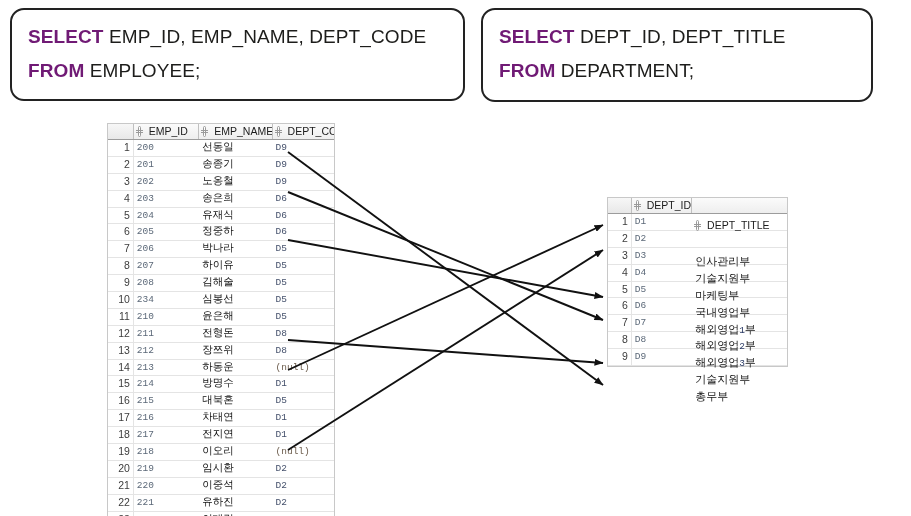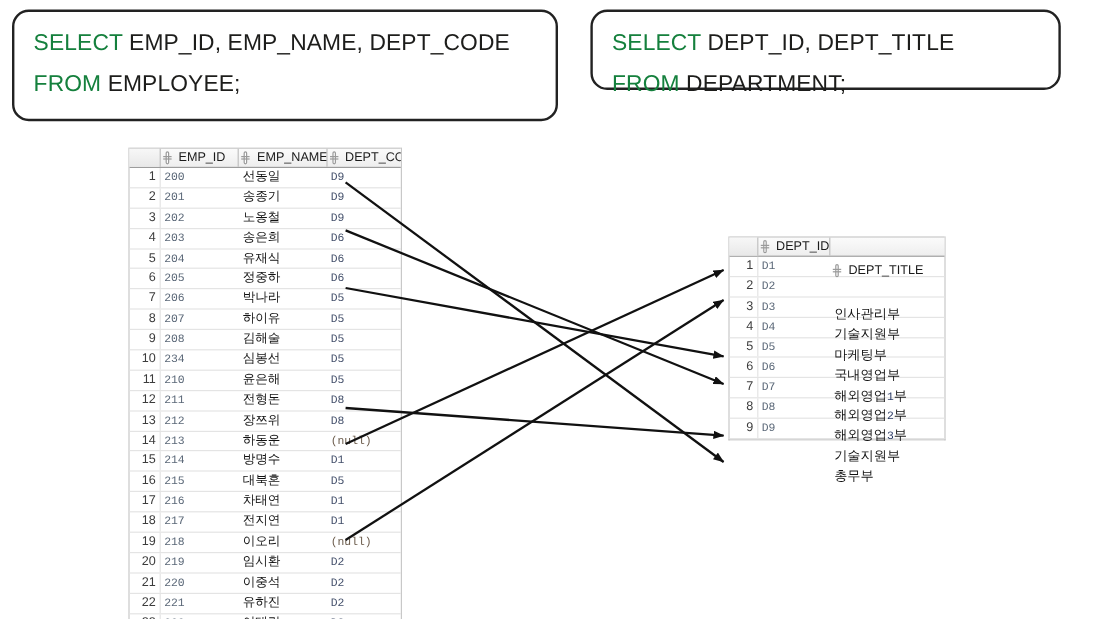--- a/index.html
+++ b/index.html
@@ -19,33 +19,33 @@
   
   .sql-box {
     position: absolute;
     box-sizing: border-box;
     border: 2px solid #222222;
     border-radius: 14px;
     background: #ffffff;
     padding: 10px 16px 8px 16px;
   }
   #sql-box-employee { left: 10px;  top: 8px;  width: 455px; height: 93px; }
-  #sql-box-department { left: 492px; top: 8px;  width: 392px; height: 67px; }
+  #sql-box-department { left: 481px; top: 8px;  width: 392px; height: 94px; }
 
   .sql-line {
     font-family: "Liberation Sans", sans-serif;
     font-size: 19px;
     line-height: 34px;
     white-space: nowrap;
     color: #1d1d1b;
     letter-spacing: 0.1px;
   }
   .sql-kw {
-    font-weight: normal;
-    color: #15803d;
+    font-weight: bold;
+    color: #701a75;
   }
 
   
   .grid {
     position: absolute;
     box-sizing: border-box;
     background: #ffffff;
     border: 1px solid #c8c8c8;
     border-top: none;
     font-size: 10px;
@@ -122,21 +122,21 @@
     font-family: "Liberation Sans", sans-serif;
     font-size: 10.5px;
     border-right: 1px solid #e4e4e4;
   }
   .cell.id {
     font-family: "Liberation Mono", monospace;
     font-size: 9.5px;
     color: #5b6878;
   }
   .cell.name {
-    font-family: Liberation Serif, serif;
+    font-family: Liberation Mono, monospace;
     font-size: 10.5px;
     color: #111111;
   }
   .cell.code {
     font-family: "Liberation Mono", monospace;
     font-size: 9.5px;
     color: #44506b;
   }
   .cell.code.null-val { color: #6b5b4b; }
   .cell.title {

